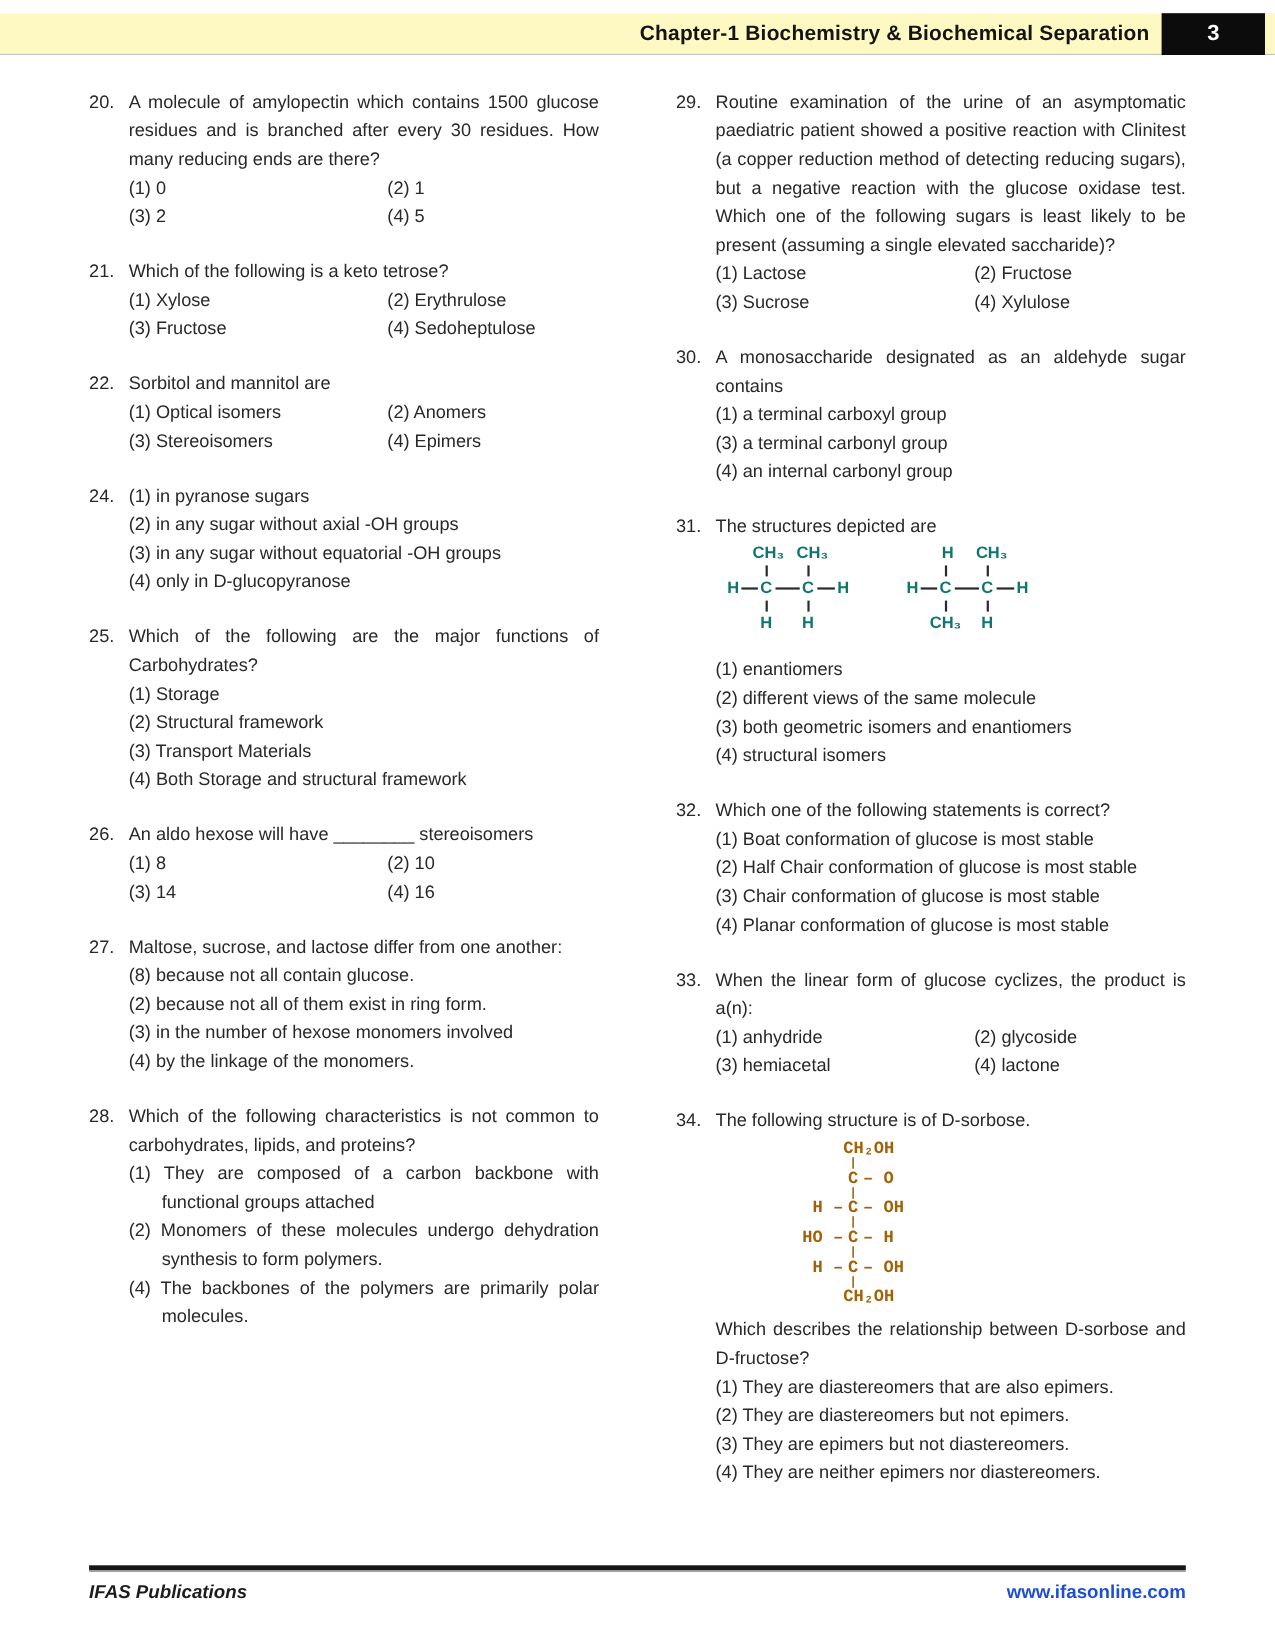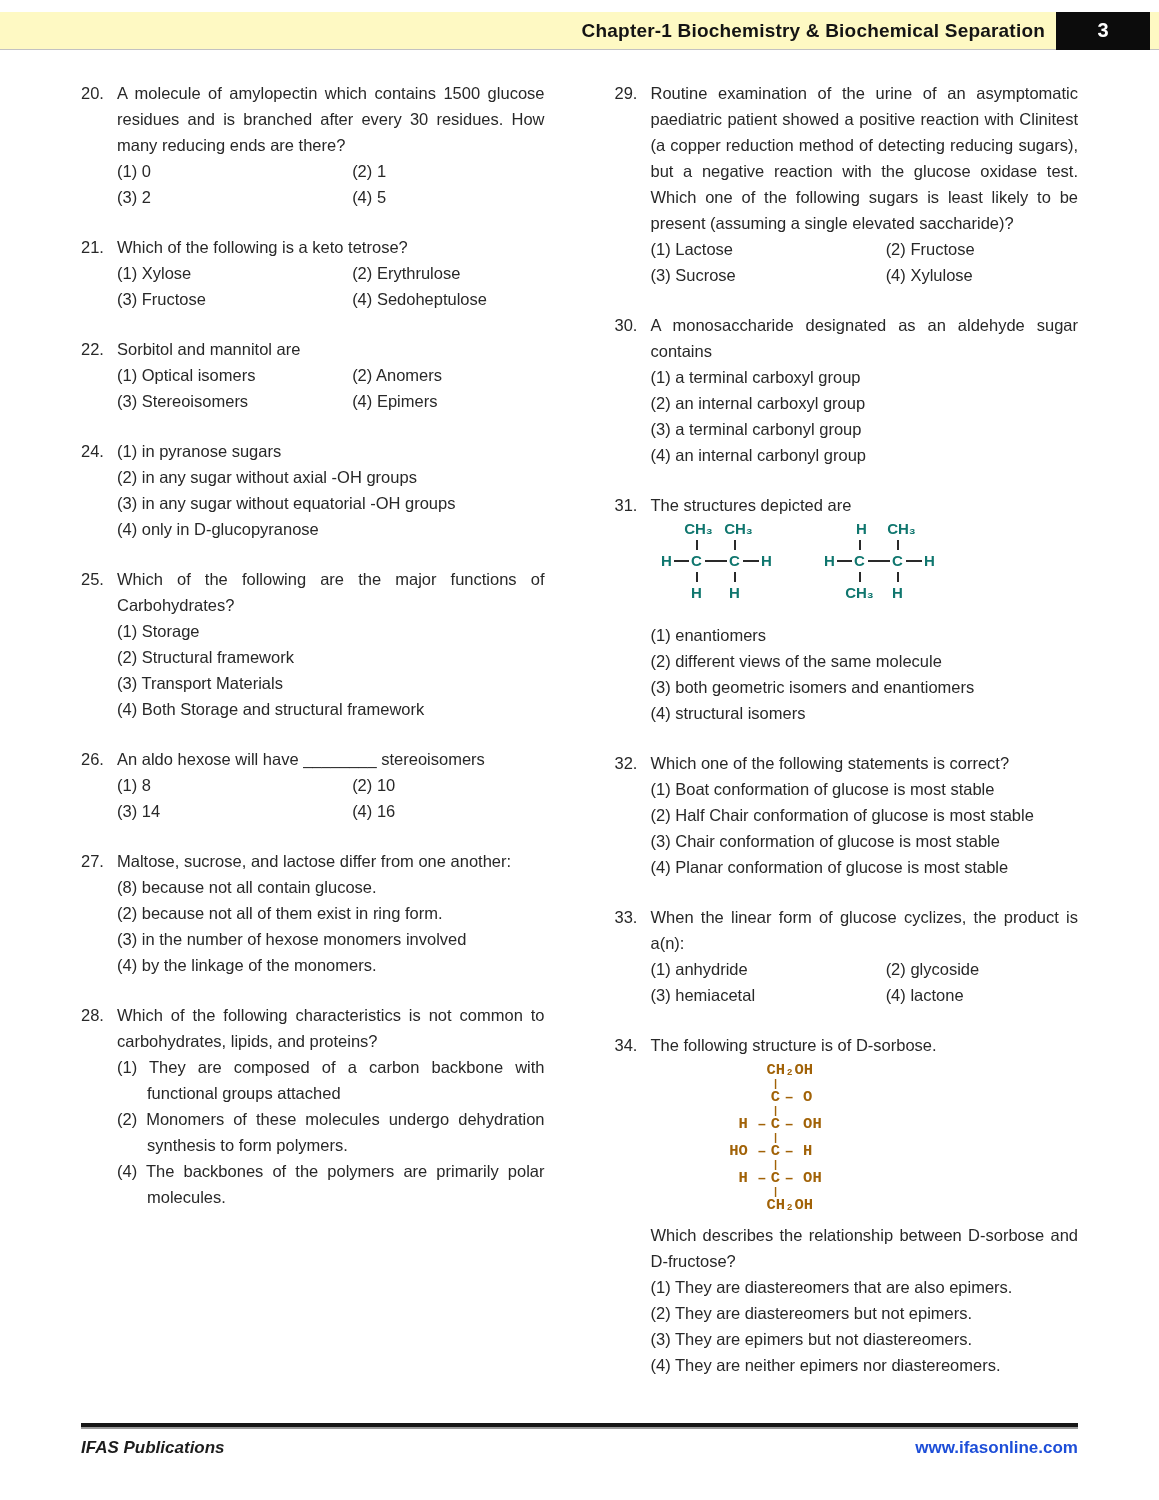--- a/index.html
+++ b/index.html
@@ -264,21 +264,20 @@
           </div>
         </div>
       </div>
 
       <div class="q-block">
         <div class="q-num">30.</div>
         <div class="q-body">
           <div class="q-text">A monosaccharide designated as an aldehyde sugar contains</div>
           <div class="opts-1">
             <div class="opt">(1) a terminal carboxyl group</div>
-            <div class="opt">(2) an internal carboxyl group</div>
             <div class="opt">(3) a terminal carbonyl group</div>
             <div class="opt">(4) an internal carbonyl group</div>
           </div>
         </div>
       </div>
 
       <div class="q-block">
         <div class="q-num">31.</div>
         <div class="q-body">
           <div class="q-text">The structures depicted are</div>

